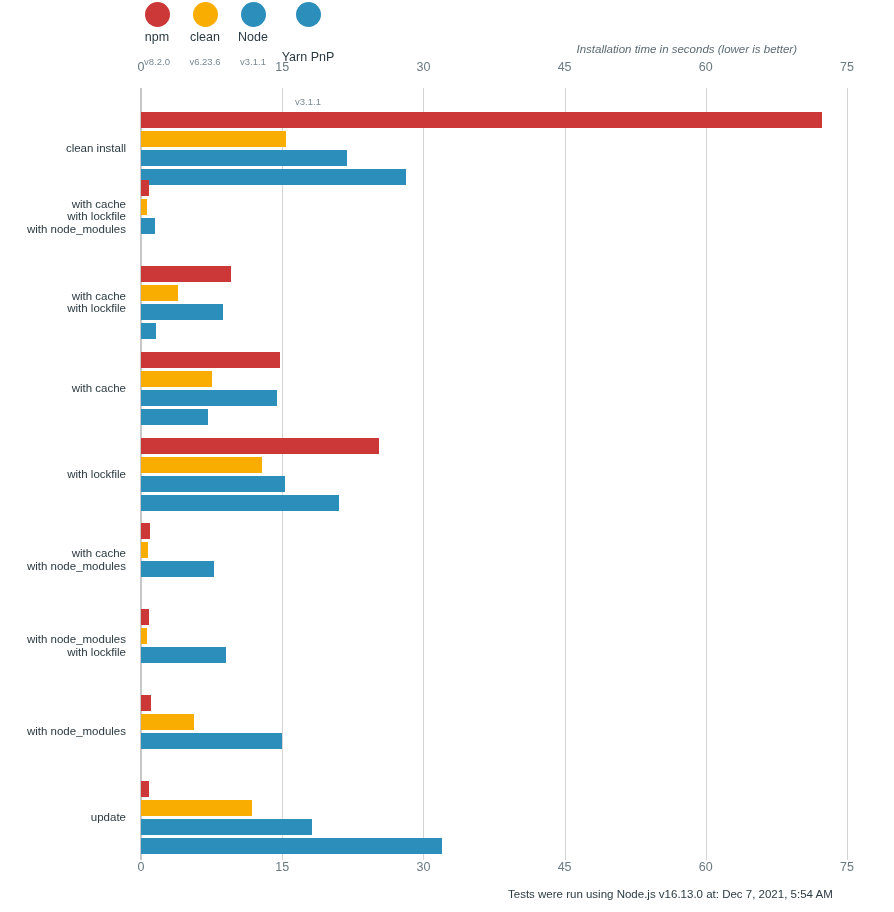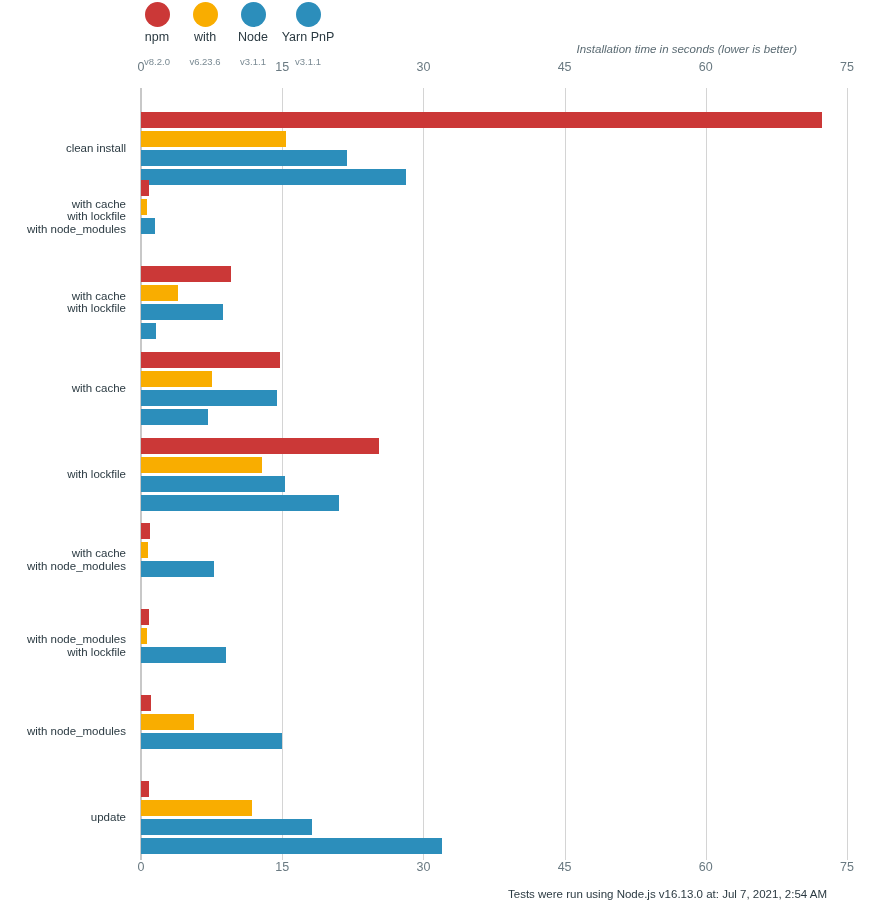--- a/index.html
+++ b/index.html
@@ -24,21 +24,21 @@
     align-items: flex-start;
     gap: 0px;
   }
   .legend-item {
     width: 48px;
     display: flex;
     flex-direction: column;
     align-items: center;
     text-align: center;
   }
-  .legend-item.wide { width: 62px; }
+  .legend-item.wide { width: 62px; gap: 20px; }
   .legend-dot {
     width: 25px; height: 25px;
     border-radius: 50%;
     margin-bottom: 3px;
   }
   .legend-name {
     font-size: 12.5px;
     color: #2b3a42;
     line-height: 14px;
     white-space: nowrap;
@@ -141,21 +141,21 @@
 <div id="page">
 
   <div class="legend" id="legend">
       <div class="legend-item">
         <div class="legend-dot" style="background: rgb(203, 56, 55);"></div>
         <div class="legend-name">npm</div>
         <div class="legend-ver">v8.2.0</div>
       </div>
       <div class="legend-item">
         <div class="legend-dot" style="background: rgb(249, 173, 0);"></div>
-        <div class="legend-name">with</div>
+        <div class="legend-name">clean</div>
         <div class="legend-ver">v6.23.6</div>
       </div>
       <div class="legend-item">
         <div class="legend-dot" style="background: rgb(44, 142, 187);"></div>
         <div class="legend-name">Node</div>
         <div class="legend-ver">v3.1.1</div>
       </div>
       <div class="legend-item wide">
         <div class="legend-dot" style="background: rgb(44, 142, 187);"></div>
         <div class="legend-name">Yarn PnP</div>
@@ -267,15 +267,15 @@
 
   <div class="axis-bottom" id="axis-bottom">
       <div class="tick-label" style="left: 0px;">0</div>
       <div class="tick-label" style="left: 141.2px;">15</div>
       <div class="tick-label" style="left: 282.4px;">30</div>
       <div class="tick-label" style="left: 423.6px;">45</div>
       <div class="tick-label" style="left: 564.8px;">60</div>
       <div class="tick-label" style="left: 706px;">75</div>
     </div>
 
-  <div class="footer-note">Tests were run using Node.js v16.13.0 at: Jul 7, 2021, 2:54 AM</div>
+  <div class="footer-note">Tests were run using Node.js v16.13.0 at: Dec 7, 2021, 5:54 AM</div>
 
 </div>
 
 </body></html>

